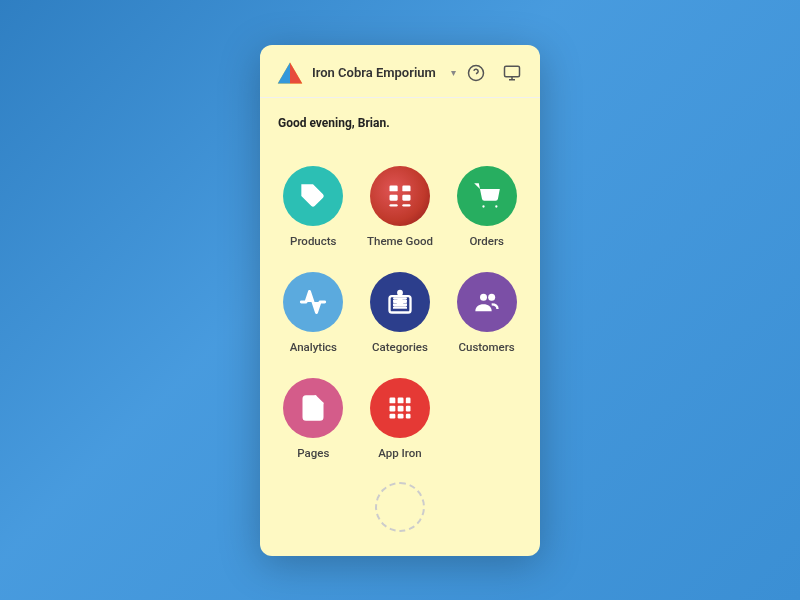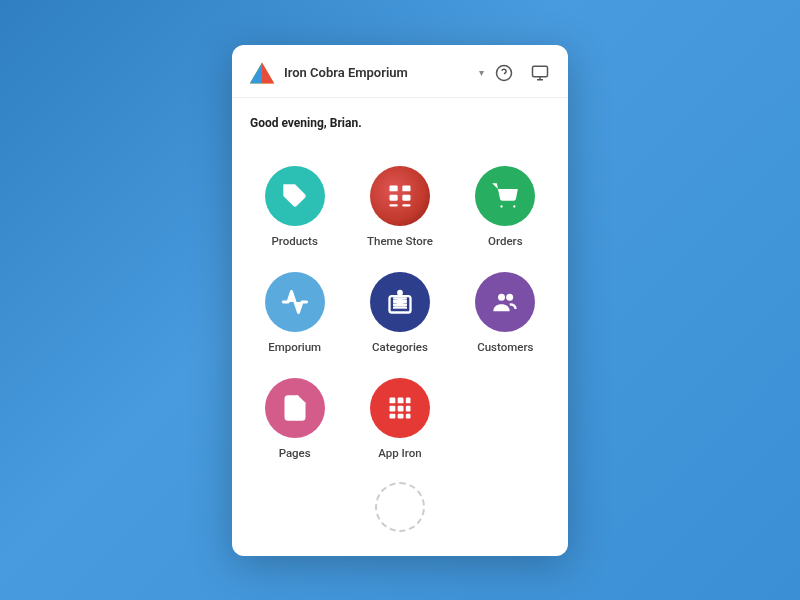--- a/index.html
+++ b/index.html
@@ -19,23 +19,23 @@
     .bg-overlay {
       position: absolute;
       inset: 0;
       background: linear-gradient(135deg, #2d7cbf 0%, #4a9de0 40%, #3b8fd4 100%);
       opacity: 0.85;
     }
 
     .card {
       position: relative;
       z-index: 10;
-      background: #ffffff;
+      background: #fef9c3;
       border-radius: 12px;
-      width: 336px;
+      width: 280px;
       box-shadow: 0 8px 40px rgba(0,0,0,0.25);
       overflow: hidden;
       padding-bottom: 24px;
     }
 
     .header {
       display: flex;
       align-items: center;
       padding: 14px 16px 10px;
       border-bottom: 1px solid #f0f0f0;
@@ -212,41 +212,41 @@
       <div class="icon-circle bg-red-dot">
         <svg viewBox="0 0 24 24">
           <rect x="3" y="3" width="7" height="5" rx="1"></rect>
           <rect x="14" y="3" width="7" height="5" rx="1"></rect>
           <rect x="3" y="11" width="7" height="5" rx="1"></rect>
           <rect x="14" y="11" width="7" height="5" rx="1"></rect>
           <rect x="3" y="19" width="7" height="2" rx="1"></rect>
           <rect x="14" y="19" width="7" height="2" rx="1"></rect>
         </svg>
       </div>
-      <span class="icon-label">Theme Store</span>
+      <span class="icon-label">Theme Good</span>
     </div>
 
     <div class="grid-item">
       <div class="icon-circle bg-green">
         <svg viewBox="0 0 24 24">
             <circle cx="9" cy="21" r="1"></circle>
             <circle cx="20" cy="21" r="1"></circle>
             <path d="M1 1h4l2.68 13.39a2 2 0 0 0 2 1.61h9.72a2 2 0 0 0 2-1.61L23 6H6"></path>
           </svg>
       </div>
       <span class="icon-label">Orders</span>
     </div>
 
     <div class="grid-item">
       <div class="icon-circle bg-blue-light">
         <svg viewBox="0 0 24 24" fill="none" stroke="white" stroke-width="2.5" stroke-linecap="round" stroke-linejoin="round">
           <polyline points="22 12 18 12 15 21 9 3 6 12 2 12"></polyline>
         </svg>
       </div>
-      <span class="icon-label">Emporium</span>
+      <span class="icon-label">Analytics</span>
     </div>
 
     <div class="grid-item">
       <div class="icon-circle bg-dark-blue">
         <svg viewBox="0 0 24 24" fill="white">
           <circle cx="12" cy="12" r="3"></circle>
           <line x1="7" y1="9" x2="17" y2="9" stroke="white" stroke-width="2" stroke-linecap="round"></line>
           <line x1="7" y1="12" x2="17" y2="12" stroke="white" stroke-width="2" stroke-linecap="round"></line>
           <line x1="7" y1="15" x2="17" y2="15" stroke="white" stroke-width="2" stroke-linecap="round"></line>
           <circle cx="12" cy="4" r="2.5"></circle>

